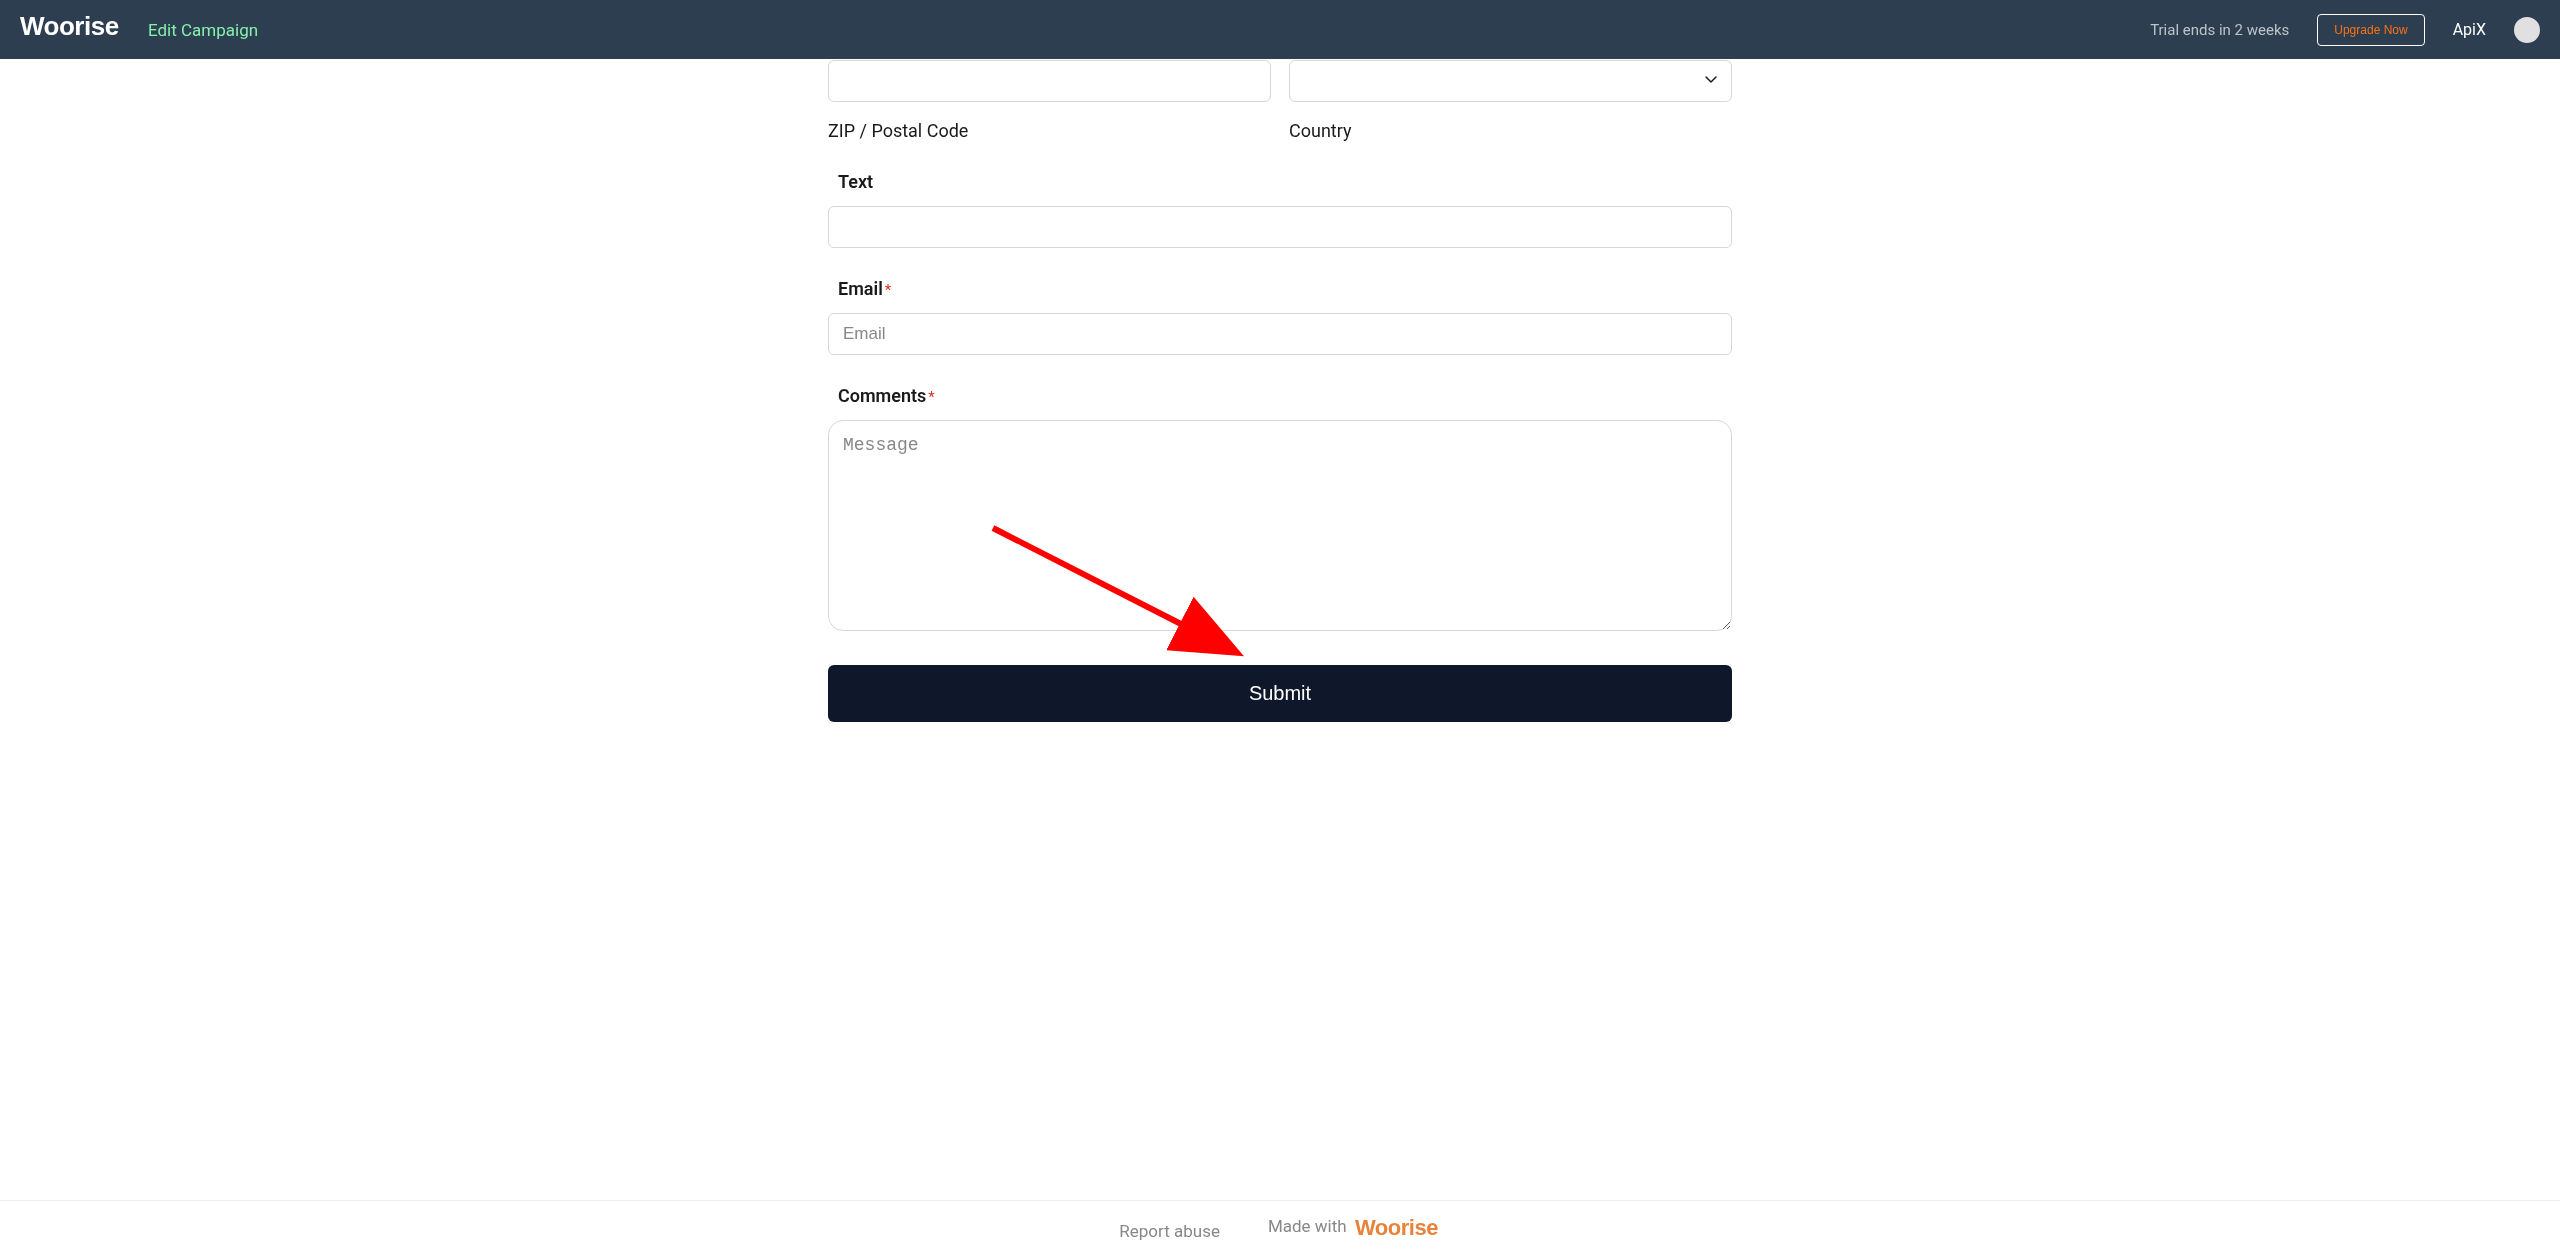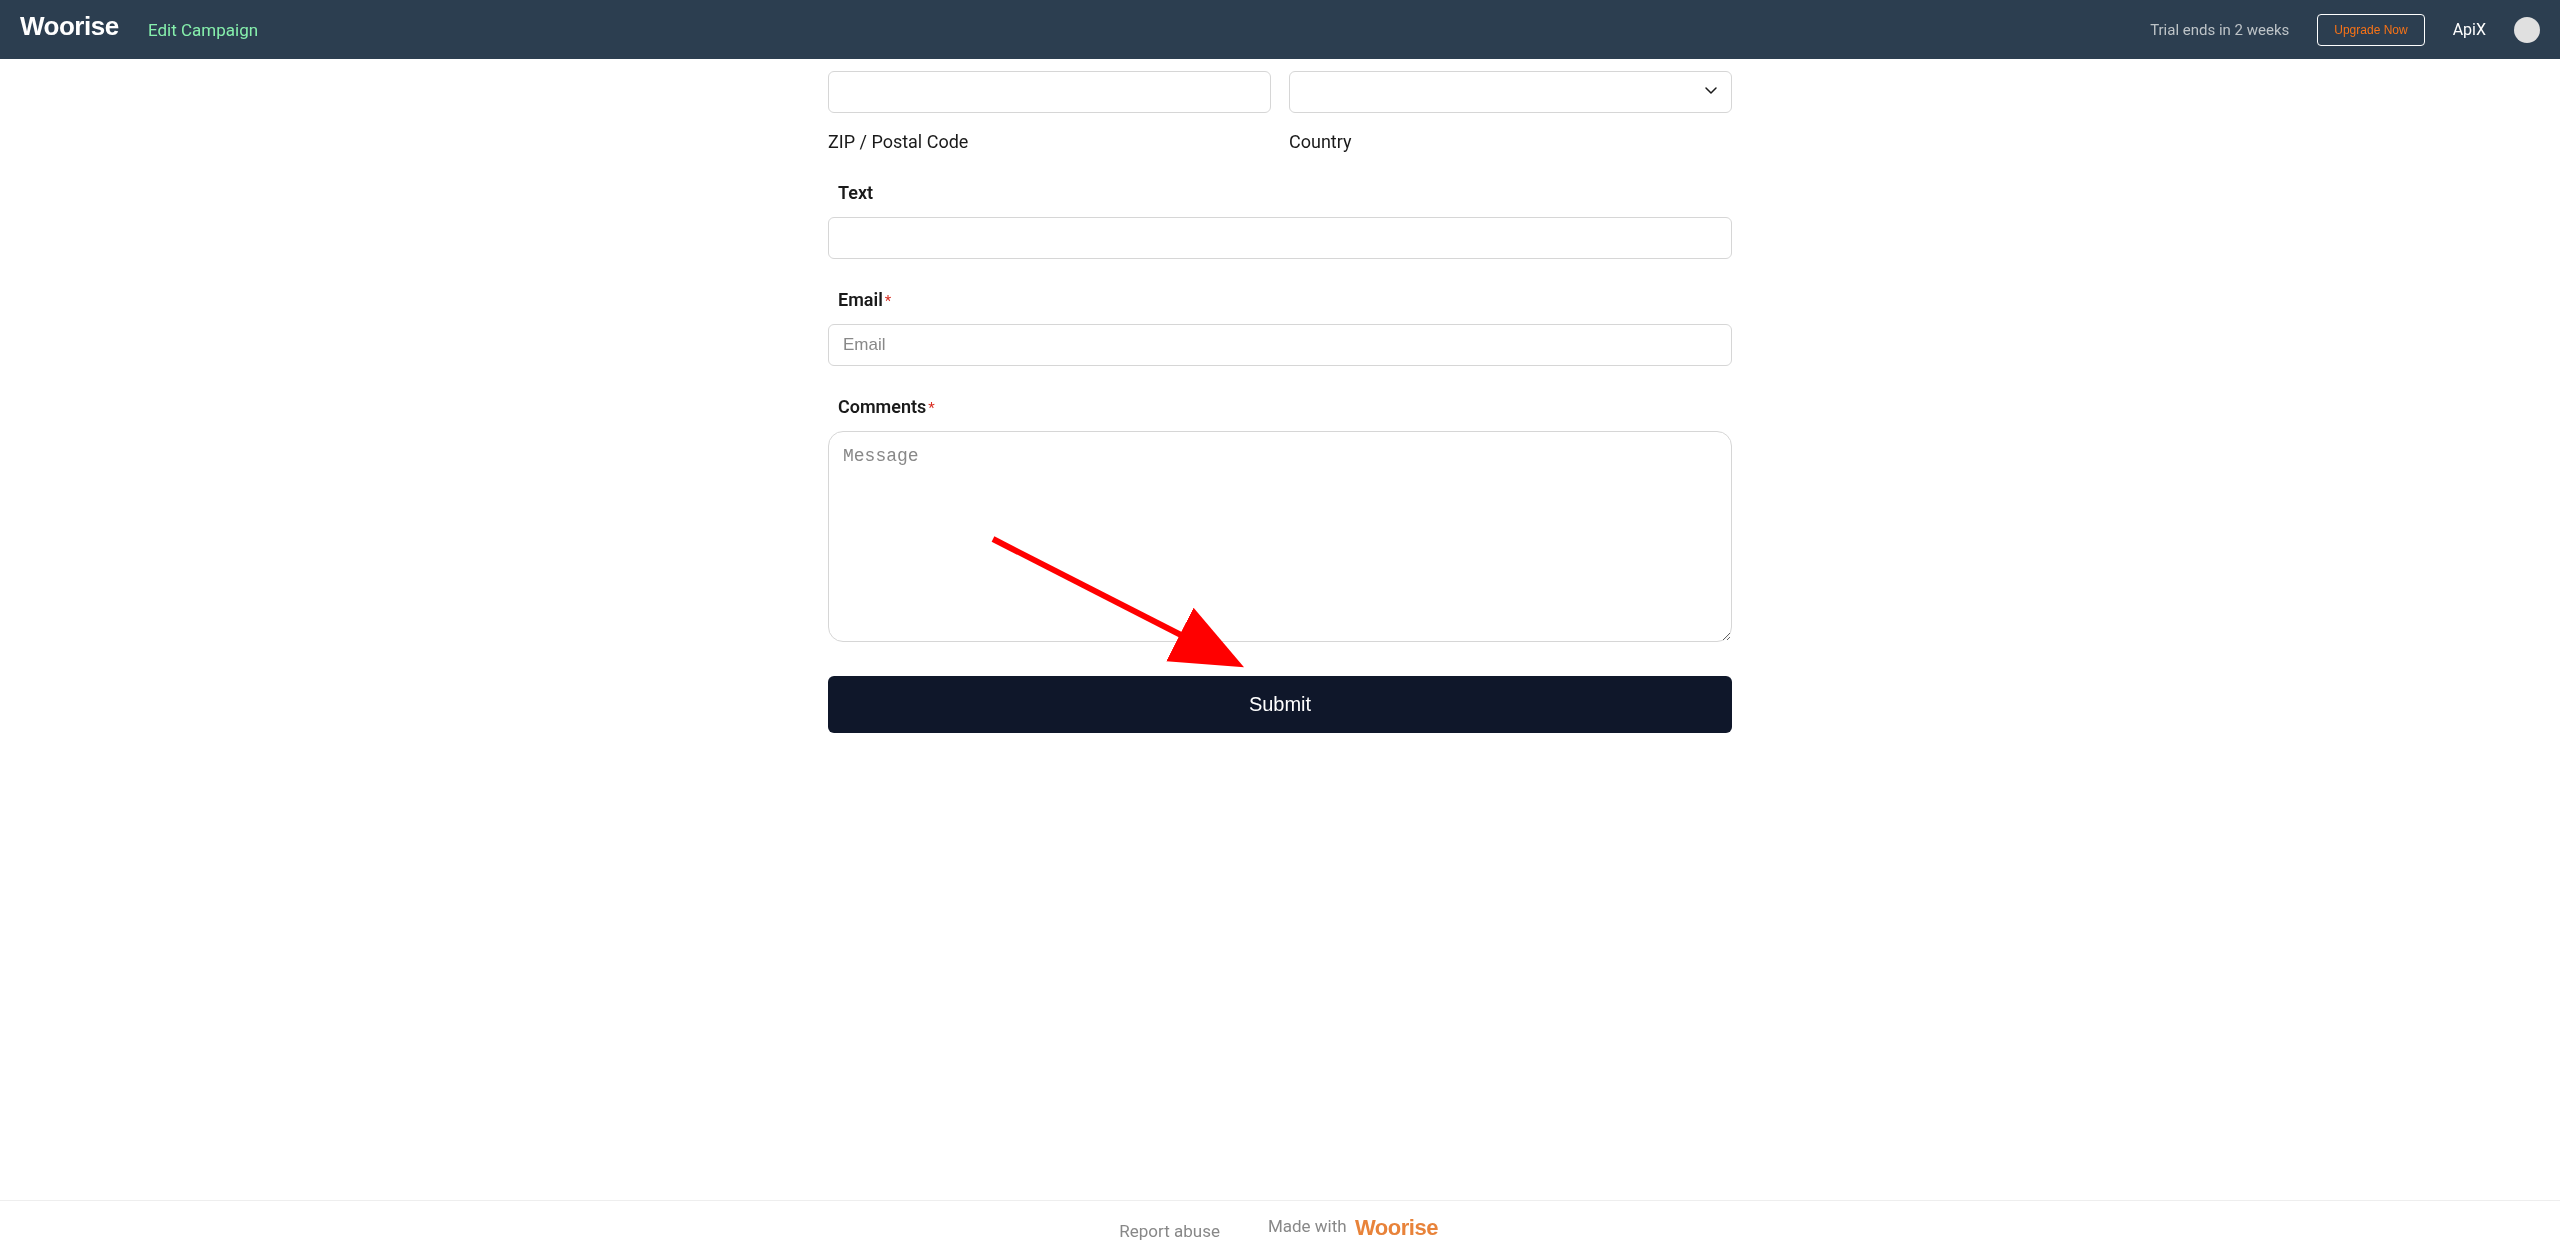--- a/index.html
+++ b/index.html
@@ -55,21 +55,21 @@
     }
     .avatar {
       width: 26px;
       height: 26px;
       border-radius: 50%;
       background: #e0e0e0;
       display: inline-block;
     }
     .main-content {
       width: 100%;
-      padding-top: 12px;
+      padding-top: 1px;
       position: relative;
       height: calc(100% - 59px - 60px);
     }
     .form-container {
       width: 904px;
       margin: 0 auto;
       position: relative;
     }
     .form-row-two {
       display: flex;

